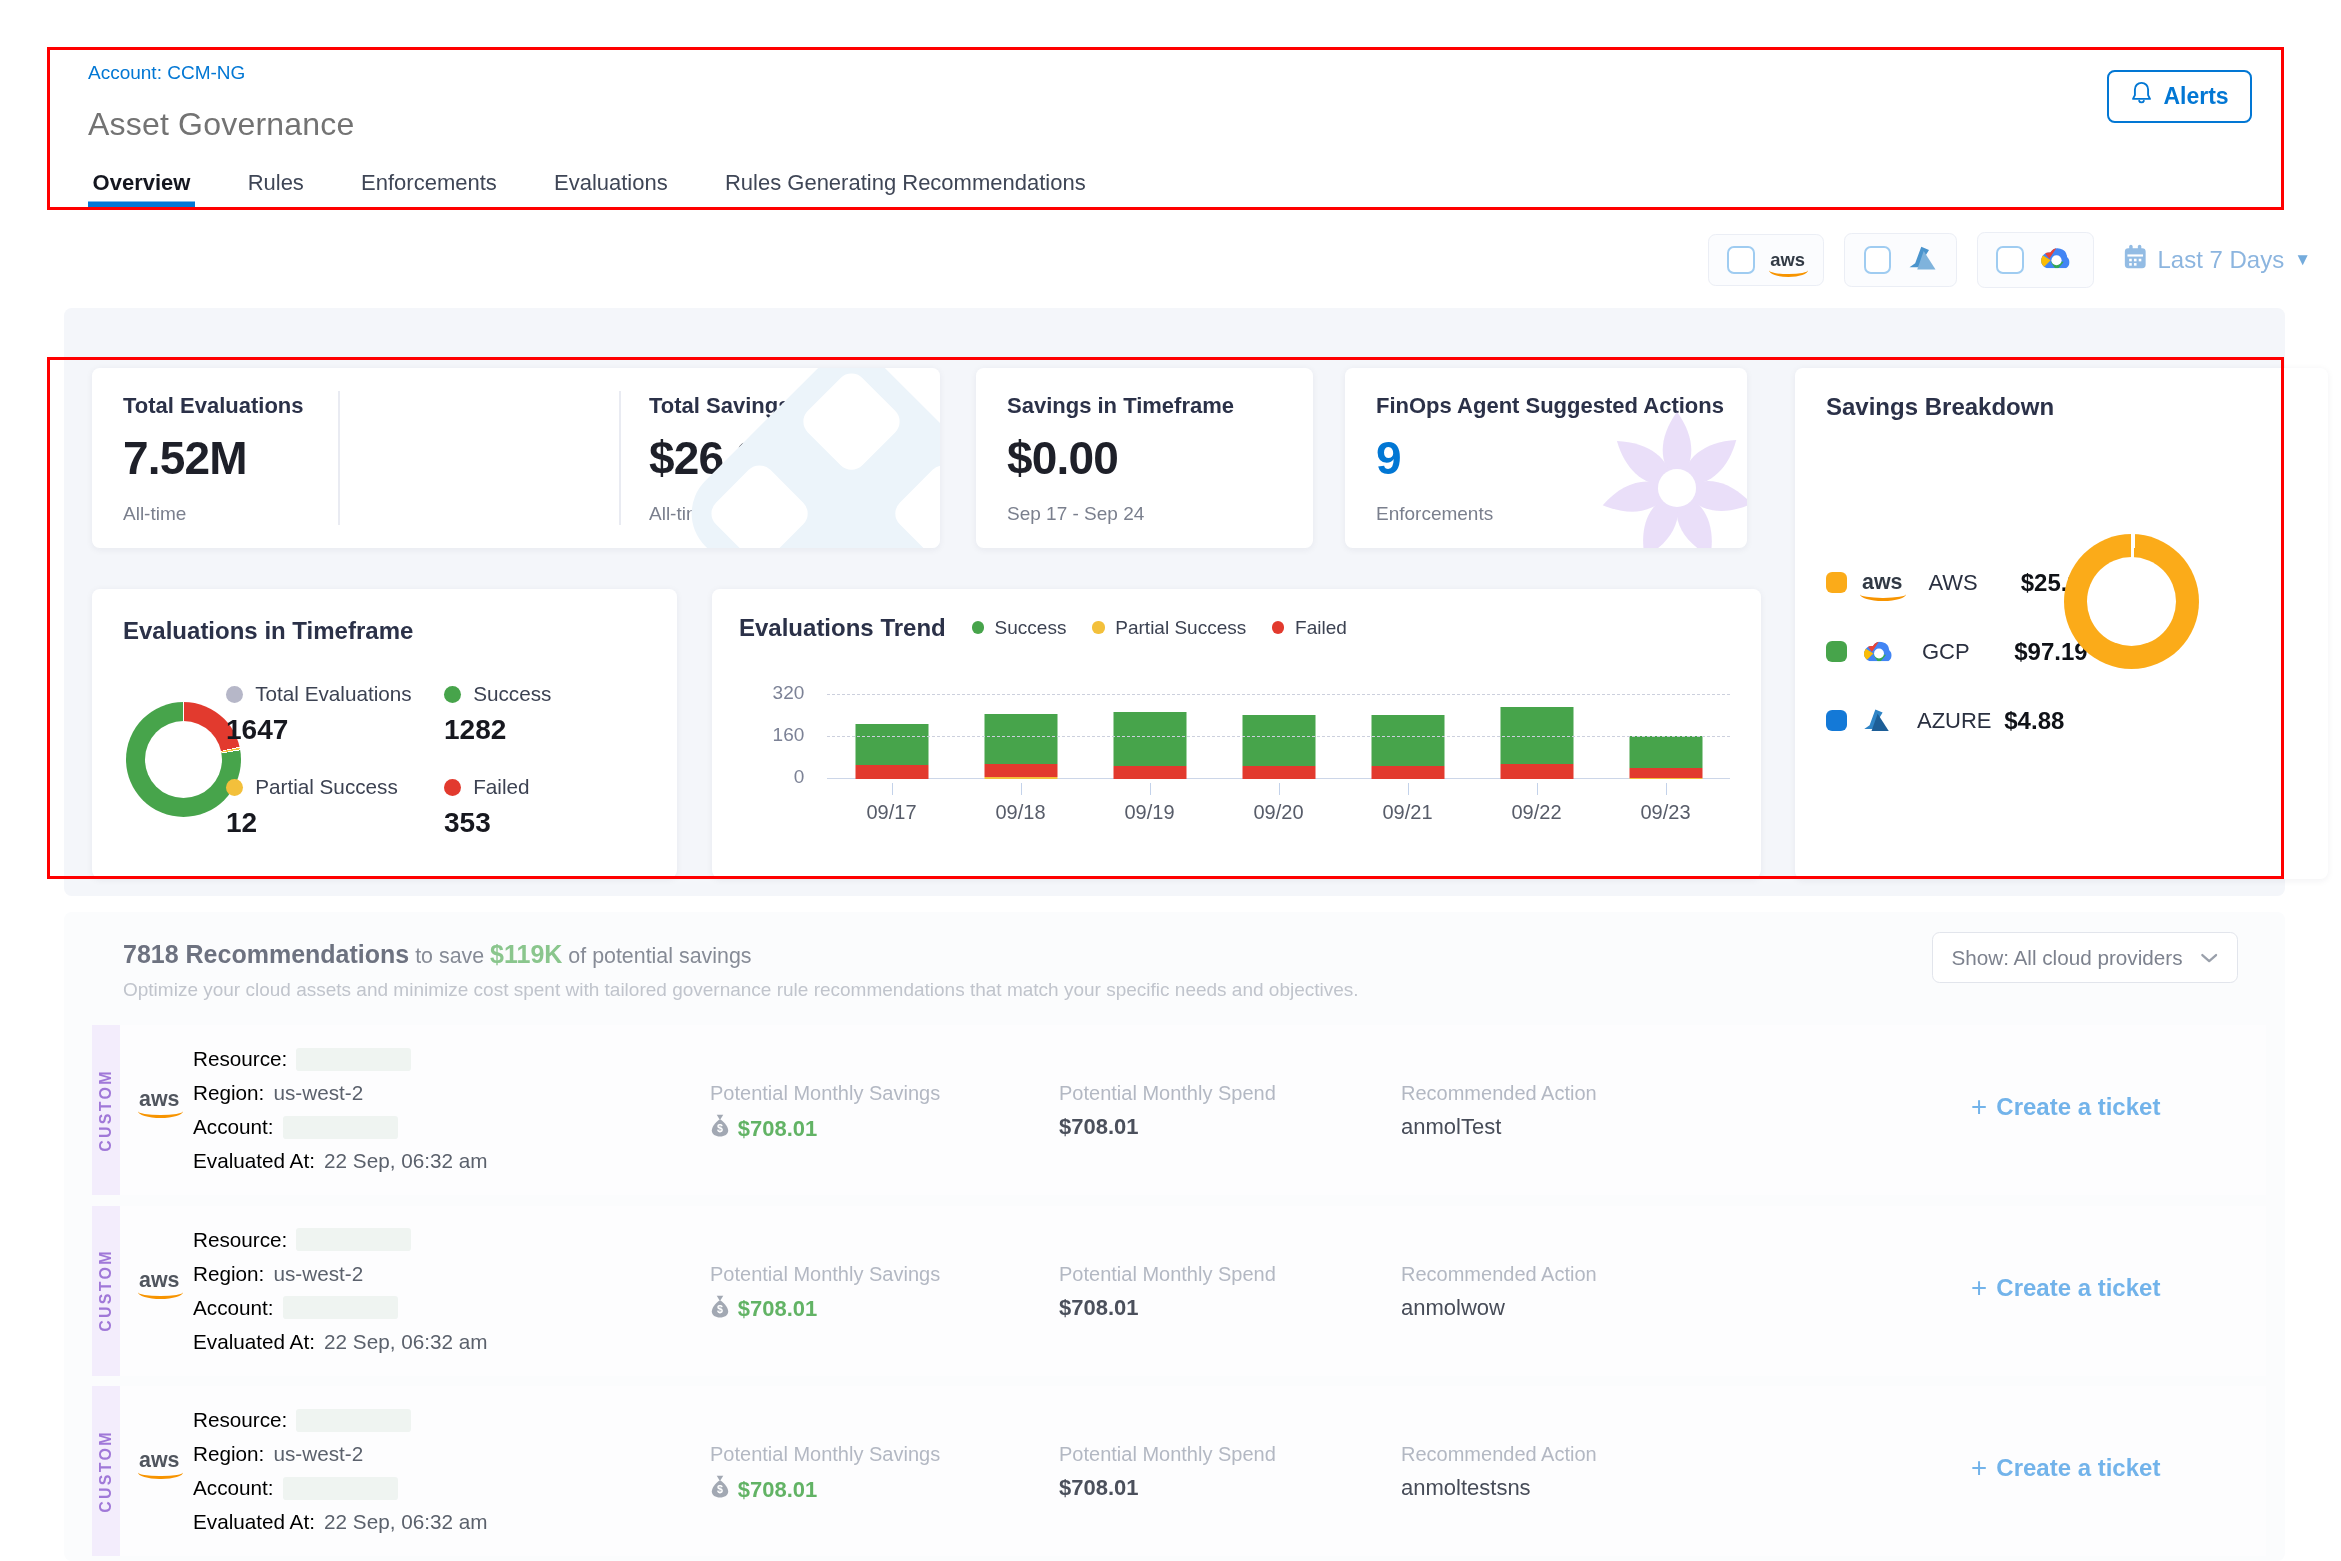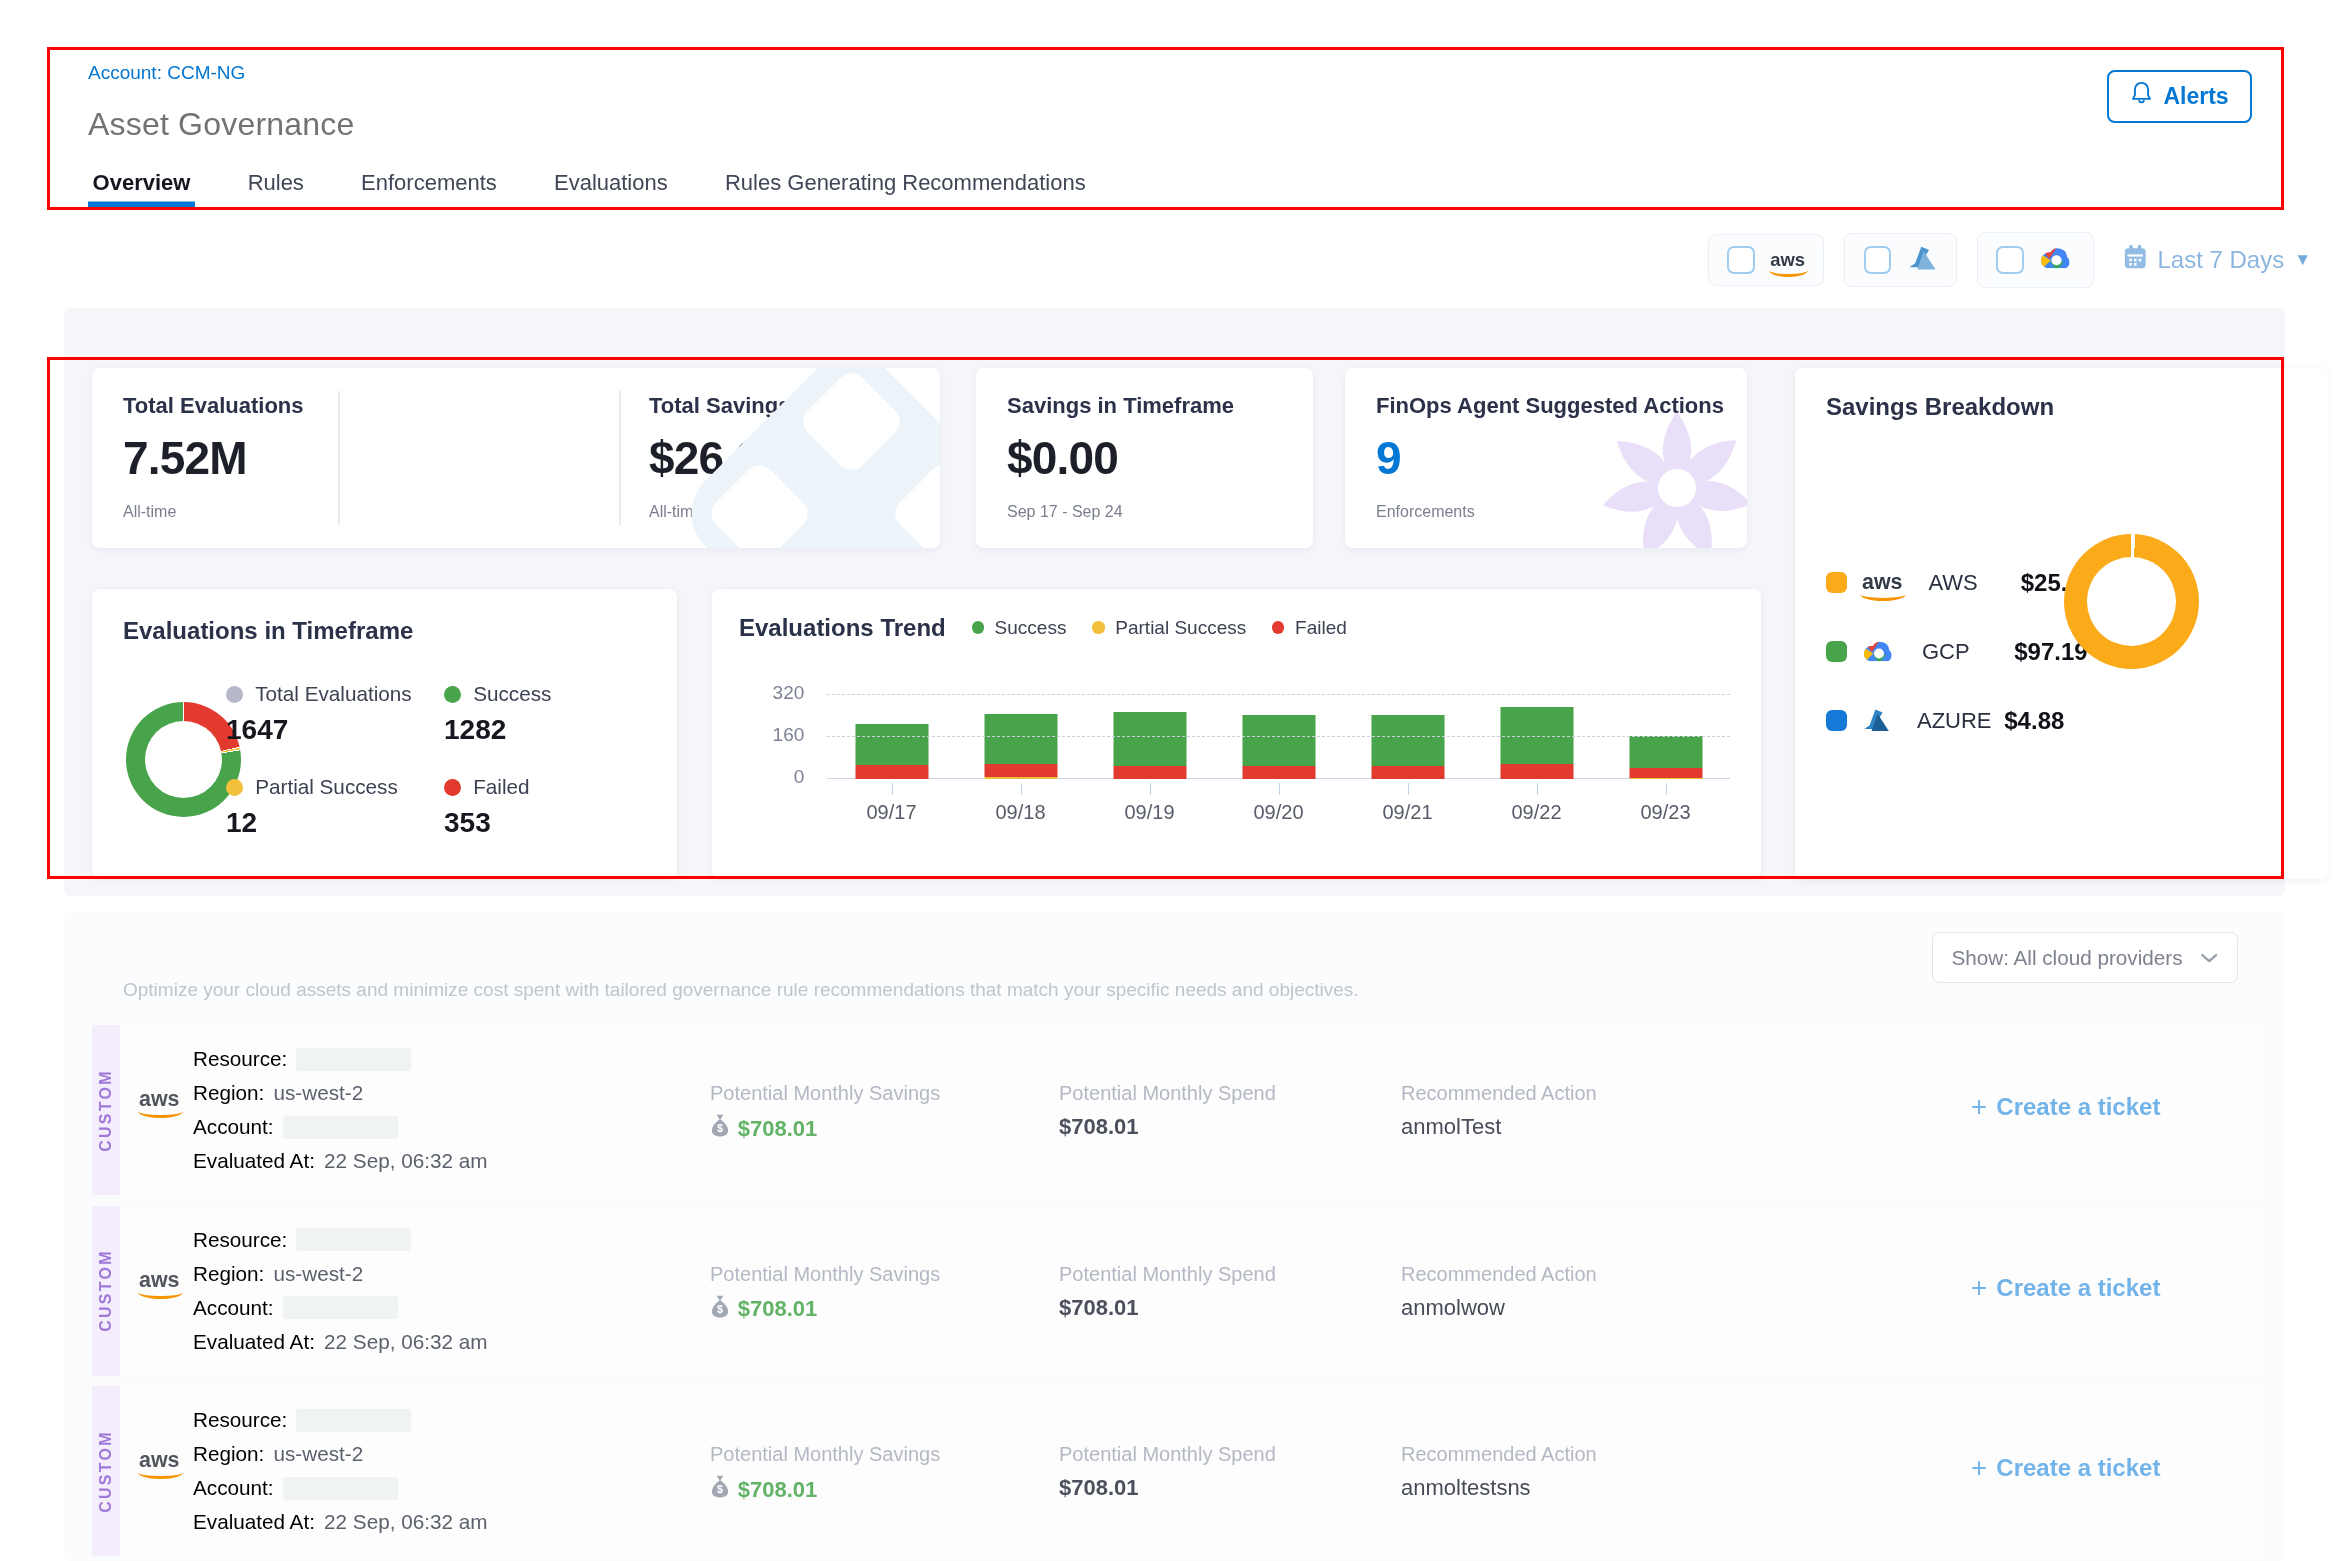--- a/index.html
+++ b/index.html
@@ -27,21 +27,21 @@
   .date-picker { display:flex; align-items:center; gap:10px; color:#8cb5df; font-size:24px; margin-left:9.2px; cursor:pointer; }
   .chev-sm { font-size:17px; color:#74abdc; }
 
   
   .gray-panel { position:absolute; left:64px; top:308px; width:2221px; height:588px; background:#f4f6fa; border-radius:7.7px; z-index:0; }
   .card { position:absolute; background:#fff; border-radius:7.7px; box-shadow:0 1.5px 7.7px rgba(40,41,61,.06); z-index:2; overflow:hidden; }
   .card-title { font-size:24px; font-weight:700; color:#2b3148; }
 
   .stat-label { font-size:22px; font-weight:700; color:#2b3148; }
   .stat-value { font-size:46px; font-weight:700; color:#1e2029; letter-spacing:-0.8px; }
-  .stat-sub   { font-size:16px; color:#7a7f8d; }
+  .stat-sub   { font-size:19px; color:#7a7f8d; }
 
   #cardA { left:92px; top:368px; width:848px; height:180px; }
   #cardA .col { position:absolute; top:0; height:100%; }
   #cardA .divider { position:absolute; top:23px; bottom:23px; width:1.5px; background:#e9ebf2; }
   .stat-stack .stat-label{ position:absolute; top:24.5px; left:0; white-space:nowrap;}
   .stat-stack .stat-value{ position:absolute; top:63px; left:0;}
   .stat-stack .stat-sub{ position:absolute; top:135px; left:0;}
 
   #cardB { left:976px; top:368px; width:337px; height:180px; }
   #cardC { left:1345px; top:368px; width:402px; height:180px; }
@@ -389,20 +389,26 @@
         <div class="d">09/18</div>
         <div class="d">09/19</div>
         <div class="d">09/20</div>
         <div class="d">09/21</div>
         <div class="d">09/22</div>
         <div class="d">09/23</div>
       </div>
   </div>
 
   <div class="rec-section">
+    <div class="rec-head">
+      <b class="count">7818 Recommendations</b>
+      <span>to save</span>
+      <b class="amount">$119K</b>
+      <span>of potential savings</span>
+    </div>
     <div class="rec-sub">Optimize your cloud assets and minimize cost spent with tailored governance rule recommendations that match your specific needs and objectives.</div>
     <div class="rec-filter">
       <span>Show: All cloud providers</span>
       <span>
         <svg width="18.4" height="12.2" viewBox="0 0 24 16" fill="none">
             <path d="M3 4l9 8 9-8" stroke="#9aa0ab" stroke-width="3" stroke-linecap="round" stroke-linejoin="round"></path>
           </svg>
       </span>
     </div>
     <div class="rec-rows" id="rec-rows">

